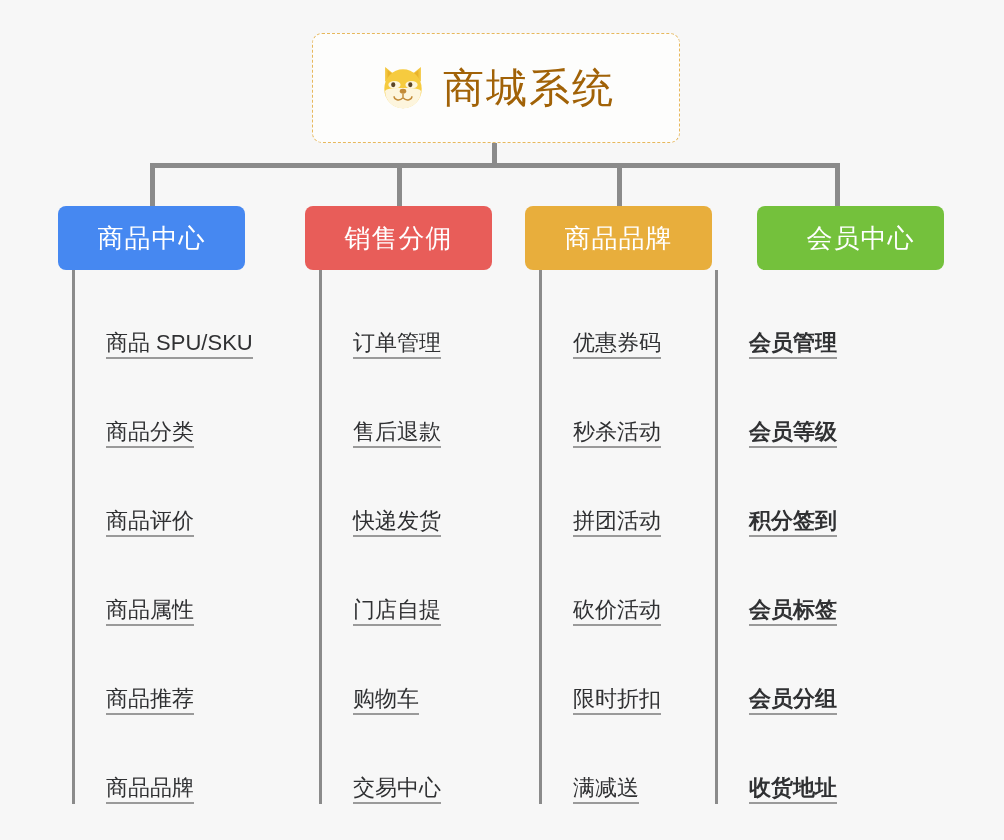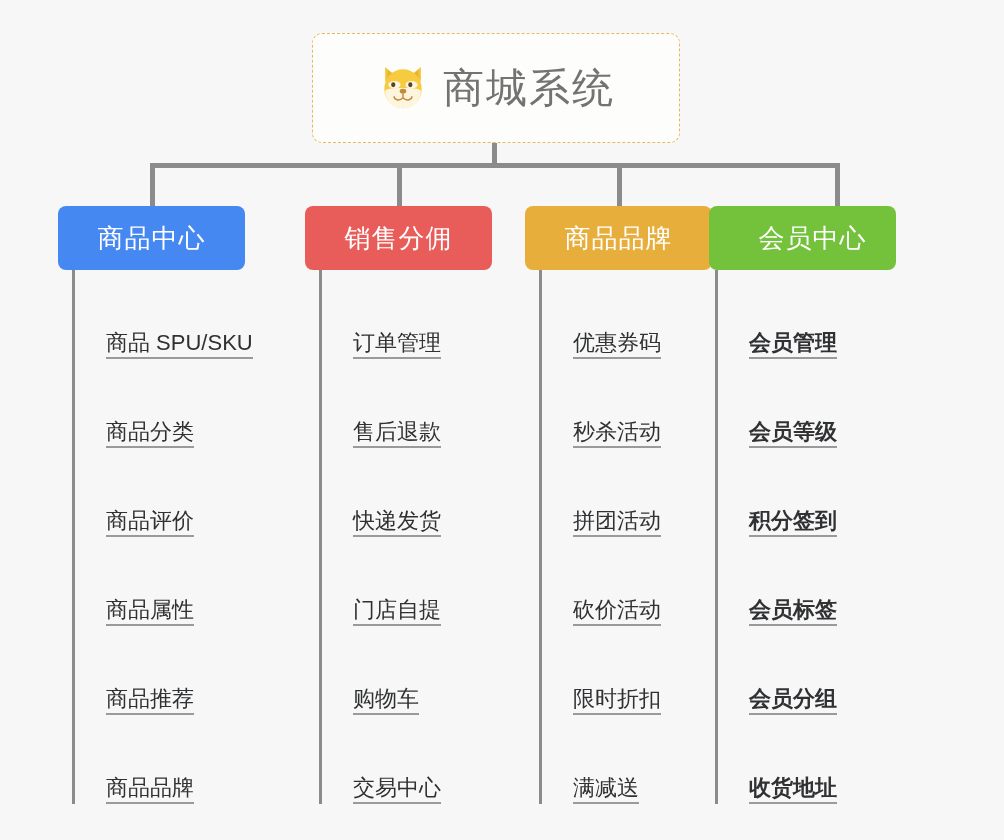--- a/index.html
+++ b/index.html
@@ -137,34 +137,34 @@
       <path d="M32 57 c-13 0 -22 -10 -22 -21 c0 -2 4 -4 22 -4 c18 0 22 2 22 4 c0 11 -9 21 -22 21 Z" fill="#fdf5dd"></path>
       <ellipse cx="21.5" cy="28" rx="7.5" ry="4.6" fill="#fdf5dd"></ellipse>
       <ellipse cx="42.5" cy="28" rx="7.5" ry="4.6" fill="#fdf5dd"></ellipse>
       <ellipse cx="20" cy="28" rx="2.6" ry="3" fill="#5a4426"></ellipse>
       <ellipse cx="41" cy="28" rx="2.6" ry="3" fill="#5a4426"></ellipse>
       <path d="M32 36 m-4 0 a4 3 0 0 0 8 0 a4 3 0 0 0 -8 0 Z" fill="#c38b39"></path>
       <path d="M32 39 L32 44" stroke="#c38b39" stroke-width="1.8" fill="none"></path>
       <path d="M32 44 c-5 5 -11 2 -11 -2" stroke="#c38b39" stroke-width="1.8" fill="none"></path>
       <path d="M32 44 c5 5 11 2 11 -2" stroke="#c38b39" stroke-width="1.8" fill="none"></path>
     </svg>
-    <span class="root-title" style="color: #737373;">商城系统</span>
+    <span class="root-title" style="color: #a16207;">商城系统</span>
   </div>
 
   <div class="conn conn-stem" style="background: rgb(139, 139, 139);"></div>
   <div class="conn conn-bus" style="background: rgb(139, 139, 139);"></div>
   <div class="conn conn-drop" style="left: 150px; background: rgb(139, 139, 139);"></div>
   <div class="conn conn-drop" style="left: 397px; background: rgb(139, 139, 139);"></div>
   <div class="conn conn-drop" style="left: 617px; background: rgb(139, 139, 139);"></div>
   <div class="conn conn-drop" style="left: 835px; background: rgb(139, 139, 139);"></div>
 
   <div class="cat-header" style="left: 58px; background: rgb(70, 136, 241);">商品中心</div>
   <div class="cat-header" style="left: 305px; background: rgb(232, 93, 89);">销售分佣</div>
   <div class="cat-header" style="left: 525px; background: rgb(232, 174, 60);">商品品牌</div>
-  <div class="cat-header" style="left: 709px; background: rgb(116, 193, 60); padding-left: 20px;">会员中心</div>
+  <div class="cat-header" style="left: 757px; background: rgb(116, 193, 60); padding-left: 20px;">会员中心</div>
 
   <div class="branch" style="left:60px;">
     <div class="branch-trunk" style="height: 534px;"></div>
     <div class="leaf">
         <span class="leaf-label">商品 SPU/SKU</span>
       </div>
     <div class="leaf">
         <span class="leaf-label">商品分类</span>
       </div>
     <div class="leaf">

